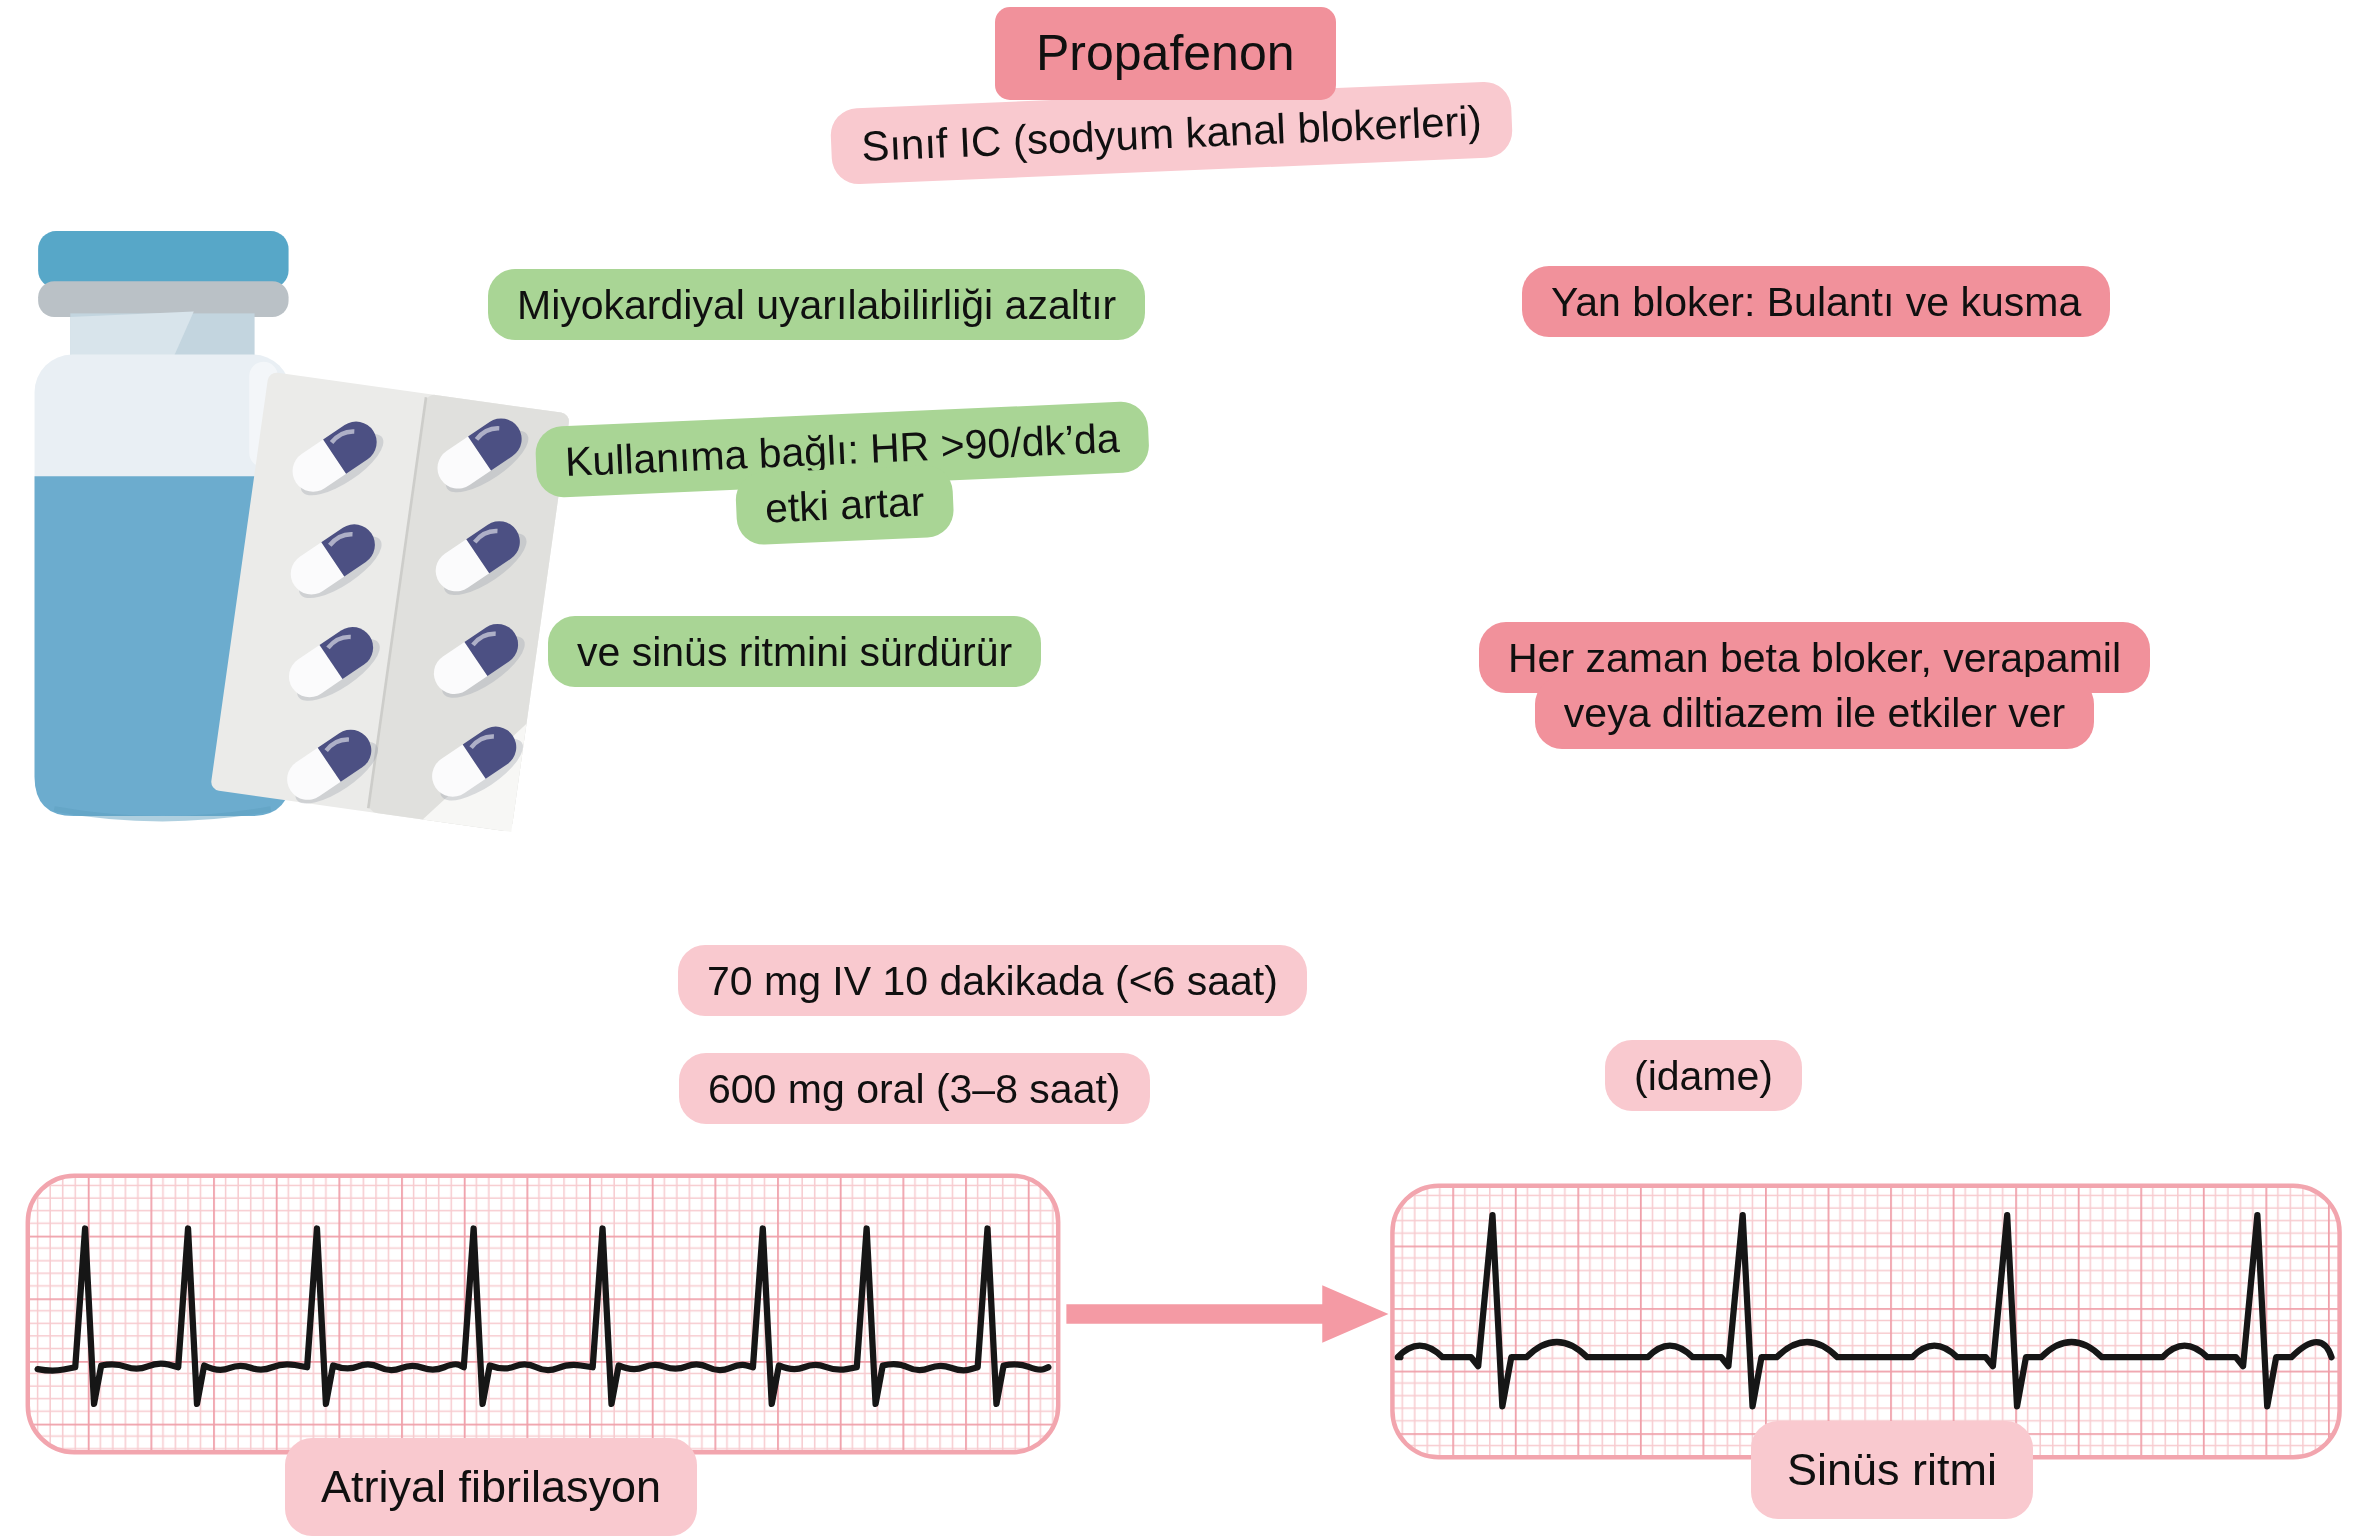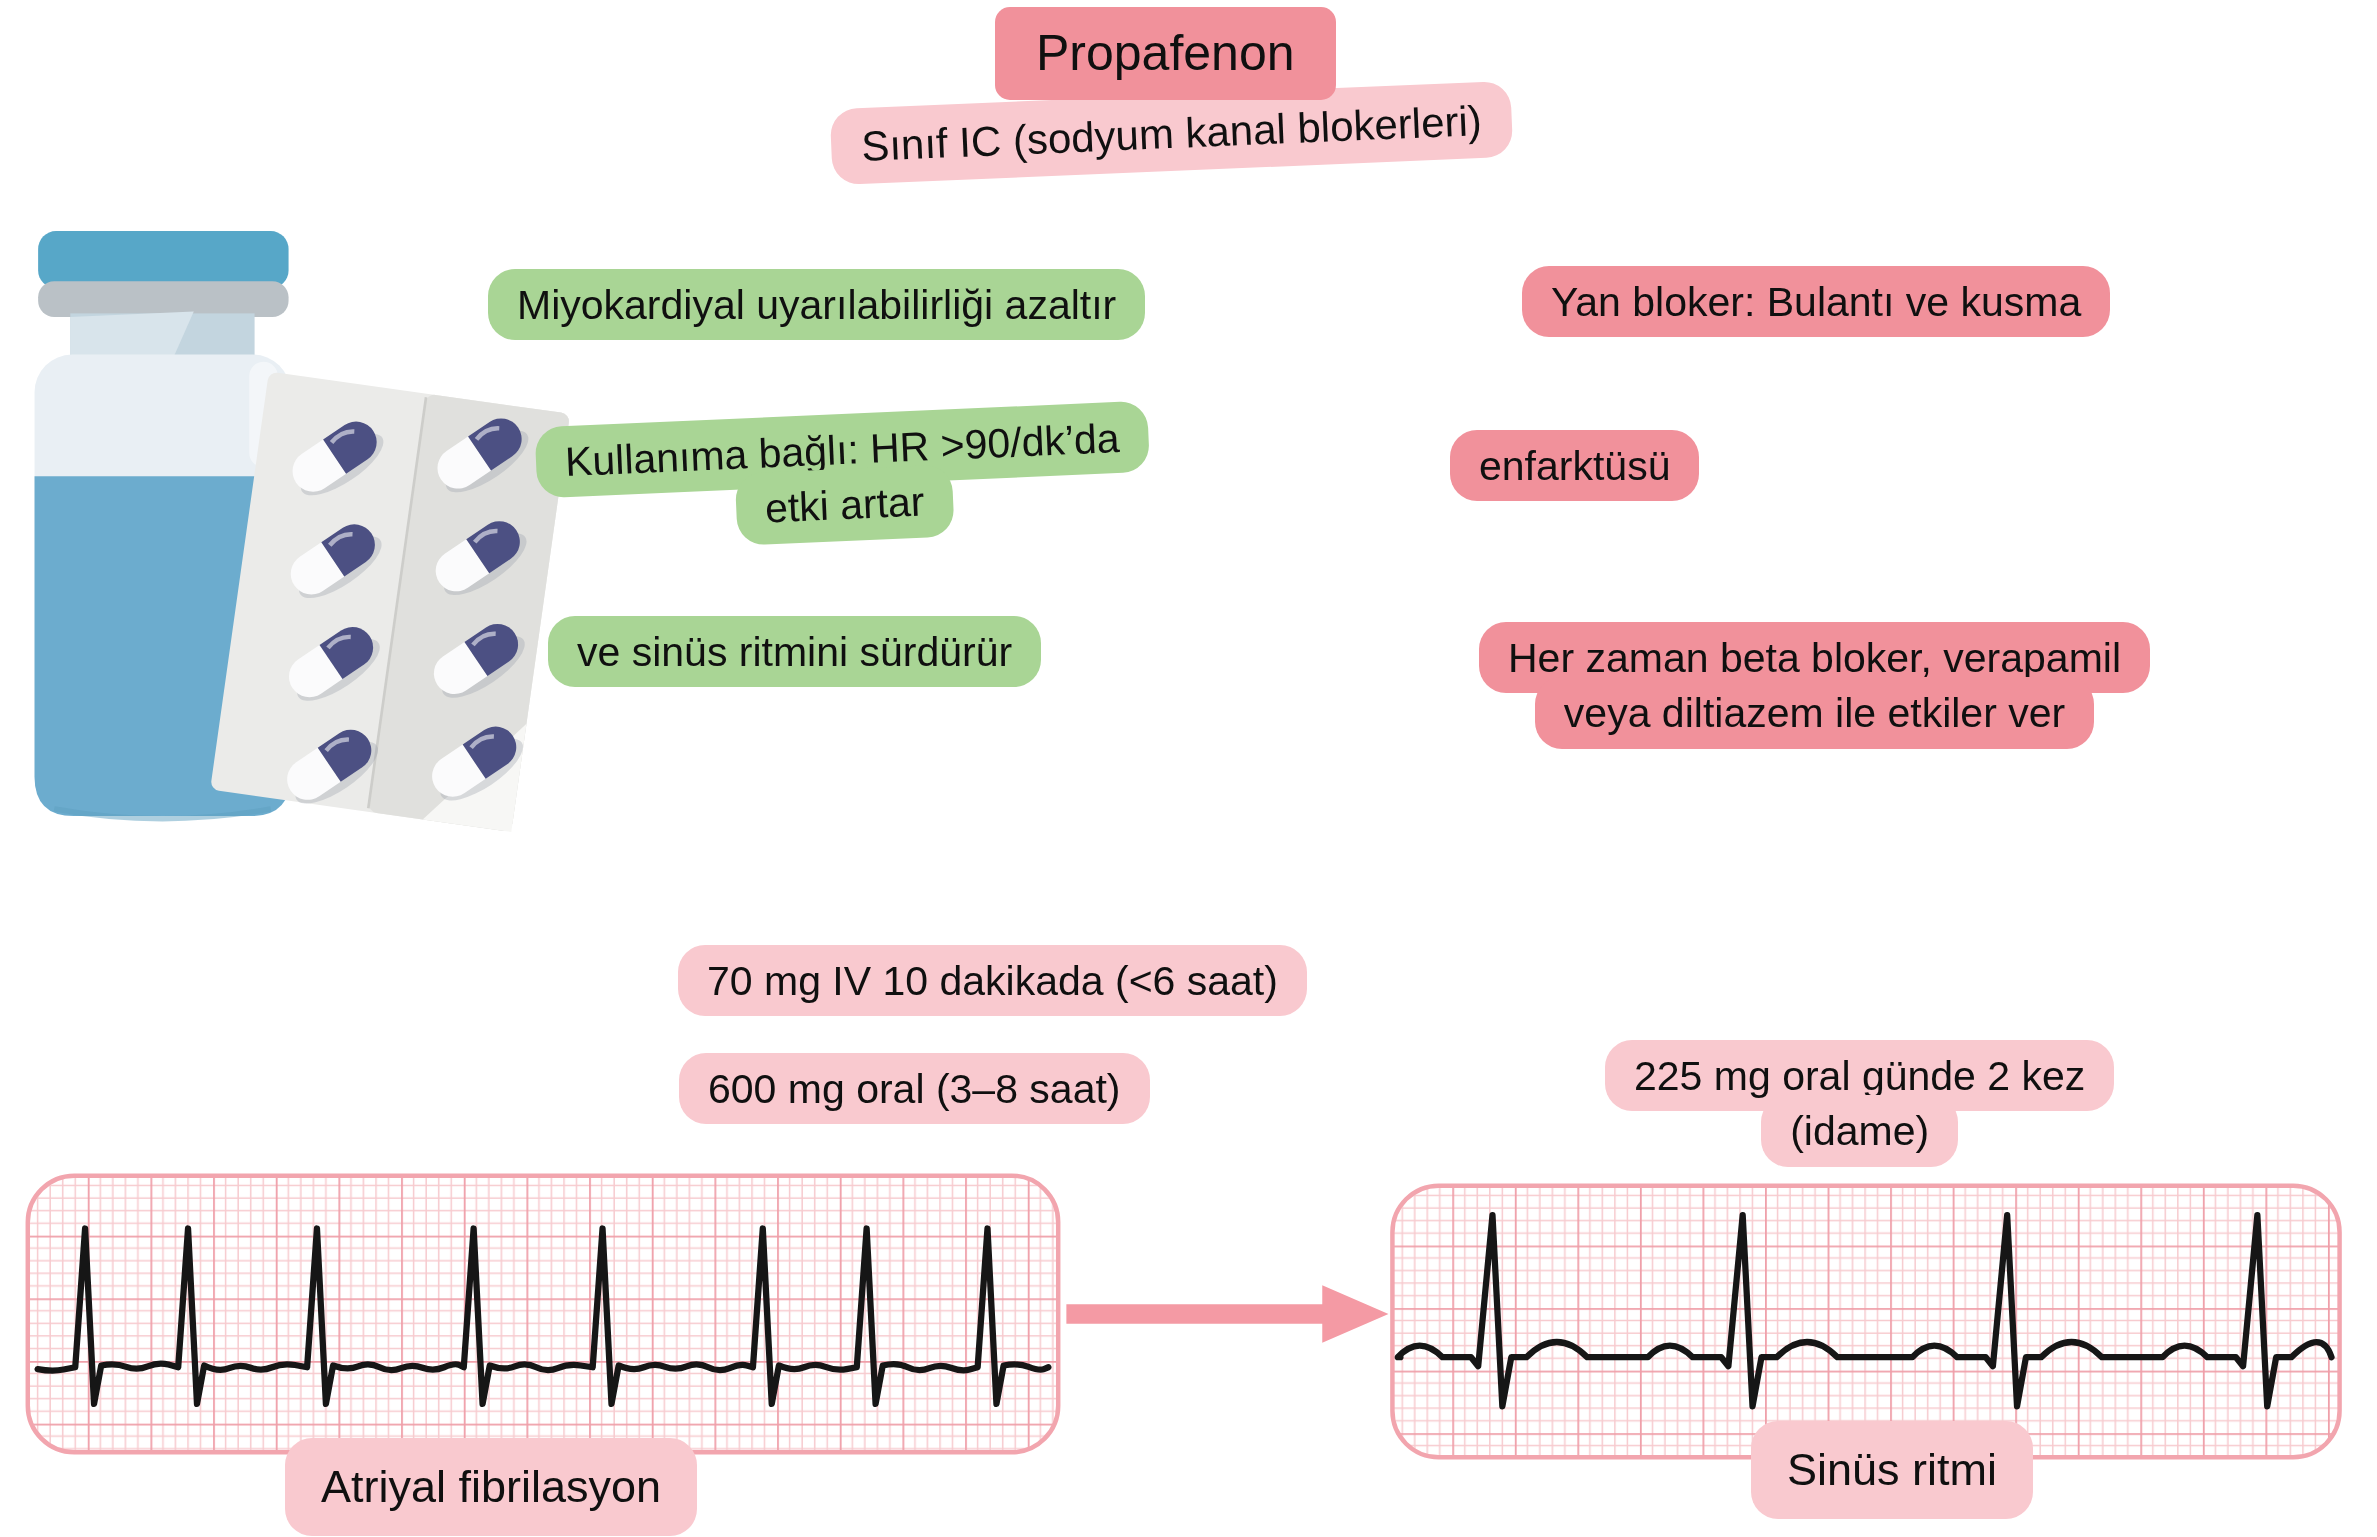--- a/index.html
+++ b/index.html
@@ -160,36 +160,34 @@
     <span class="ln">etki artar</span>
   </div>
   <div class="bubble green" style="left:548px;top:616px">
     <span class="ln">ve sinüs ritmini sürdürür</span>
   </div>
 
   <div class="bubble salmon" style="left:1522px;top:266px">
     <span class="ln">Yan bloker: Bulantı ve kusma</span>
   </div>
   <div class="bubble salmon" style="left:1450px;top:430px">
-    <span class="ln">enfarktüsü</span>
   </div>
   <div class="bubble salmon" style="left:1479px;top:622px">
     <span class="ln">Her zaman beta bloker, verapamil</span>
     <span class="ln">veya diltiazem ile etkiler ver</span>
   </div>
 
   <div class="bubble pink" style="left:678px;top:945px">
     <span class="ln">70 mg IV 10 dakikada (&lt;6 saat)</span>
   </div>
   <div class="plain-word" style="left:873px;top:1053px">veya</div>
   <div class="bubble pink" style="left:679px;top:1053px">
     <span class="ln">600 mg oral (3–8 saat)</span>
   </div>
   <div class="bubble pink" style="left:1605px;top:1040px">
-    <span class="ln">225 mg oral günde 2 kez</span>
     <span class="ln">(idame)</span>
   </div>
 
   <div class="bubble pink ecglabel" style="left:285px;top:1438px">
     <span class="ln">Atriyal fibrilasyon</span>
   </div>
   <div class="bubble pink ecglabel" style="left:1751px;top:1421px">
     <span class="ln">Sinüs ritmi</span>
   </div>
 

